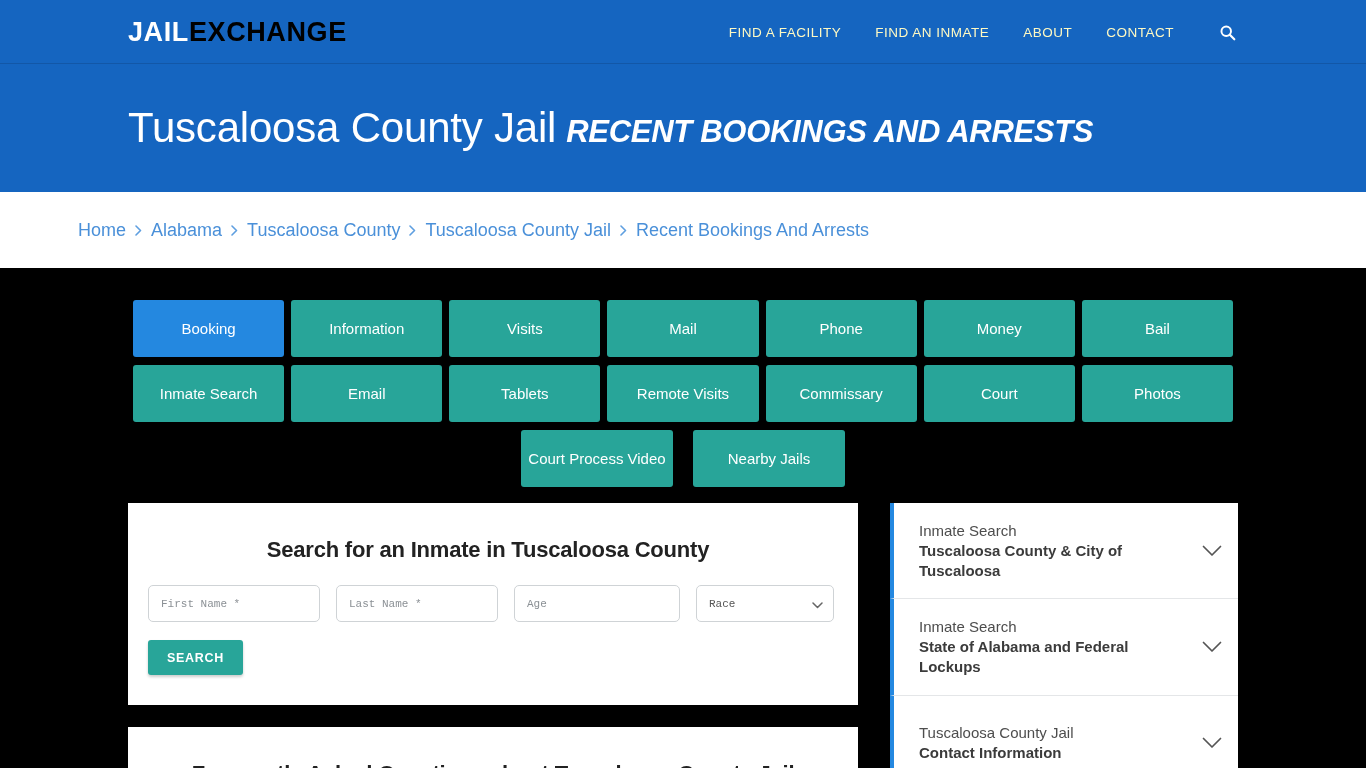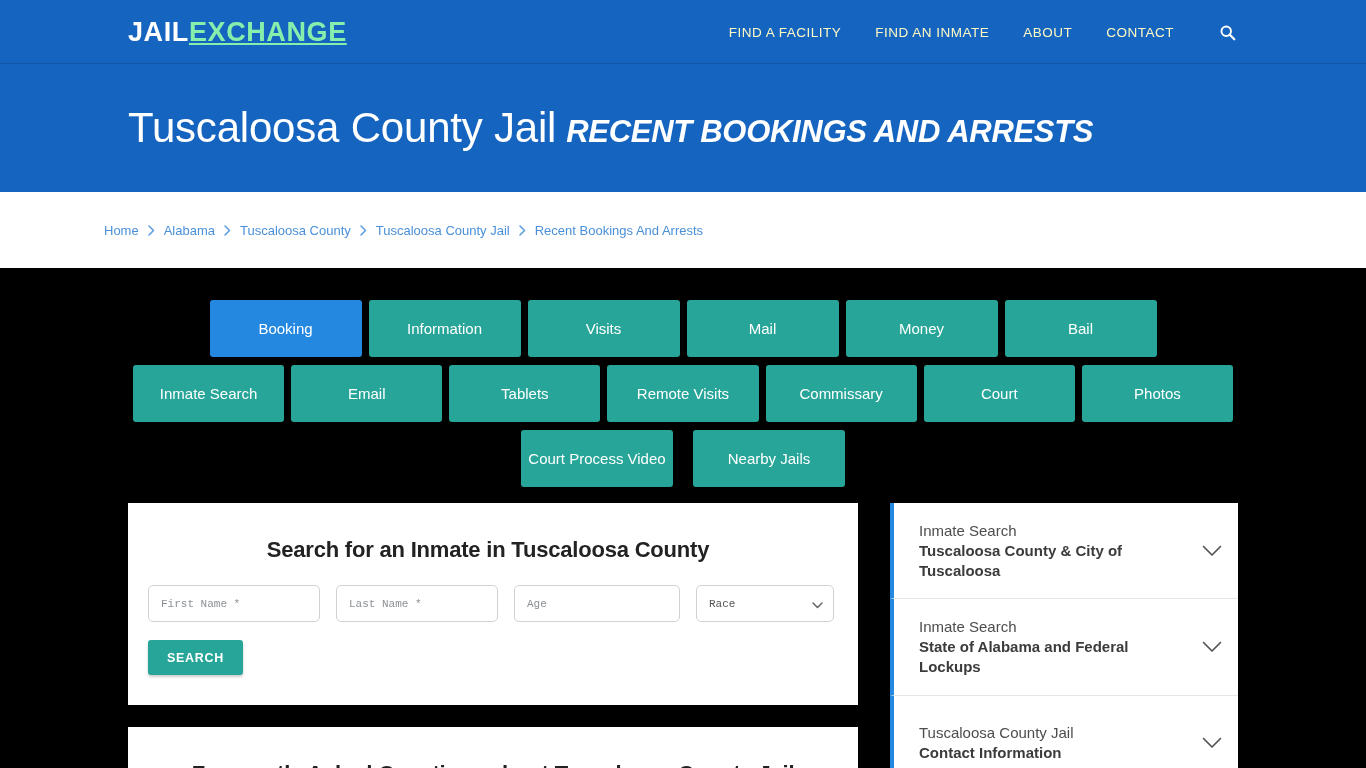--- a/index.html
+++ b/index.html
@@ -36,21 +36,21 @@
   .logo {
     margin-left: 128px;
     font-size: 27px;
     font-weight: bold;
     letter-spacing: 0.6px;
     line-height: 1;
     white-space: nowrap;
     font-family: "Liberation Sans", sans-serif;
   }
   .logo .logo-jail { color: #ffffff; }
-  .logo .logo-exchange { color: #86efac; text-decoration: underline; }
+  .logo .logo-exchange { color: #000000; }
 
   .nav-links {
     margin-left: auto;
     margin-right: 128px;
     display: flex;
     align-items: center;
     gap: 34px;
   }
   .nav-link {
     color: #fef9c3;
@@ -101,23 +101,23 @@
   }
 
   
   .breadcrumb-band {
     background: #ffffff;
     height: 76px;
     display: flex;
     align-items: center;
   }
   .breadcrumb {
-    margin-left: 104px;
-    display: flex;
-    font-size: 13px;
+    margin-left: 78px;
+    display: flex;
+    font-size: 18px;
   }
   .breadcrumb a {
     color: #4a90d9;
     text-decoration: none;
     cursor: pointer;
     white-space: nowrap;
   }
   .crumb-sep {
     color: #5f9fe0;
     margin: 0 9px;
@@ -346,20 +346,21 @@
 </div>
 
 <div class="main">
 
   <div class="tabs-wrap">
     <div class="tabs-row">
       <button class="tab-btn active">Booking</button>
       <button class="tab-btn">Information</button>
       <button class="tab-btn">Visits</button>
       <button class="tab-btn">Mail</button>
+      <button class="tab-btn">Phone</button>
       <button class="tab-btn">Money</button>
       <button class="tab-btn">Bail</button>
     </div>
     <div class="tabs-row">
       <button class="tab-btn">Inmate Search</button>
       <button class="tab-btn">Email</button>
       <button class="tab-btn">Tablets</button>
       <button class="tab-btn">Remote Visits</button>
       <button class="tab-btn">Commissary</button>
       <button class="tab-btn">Court</button>

